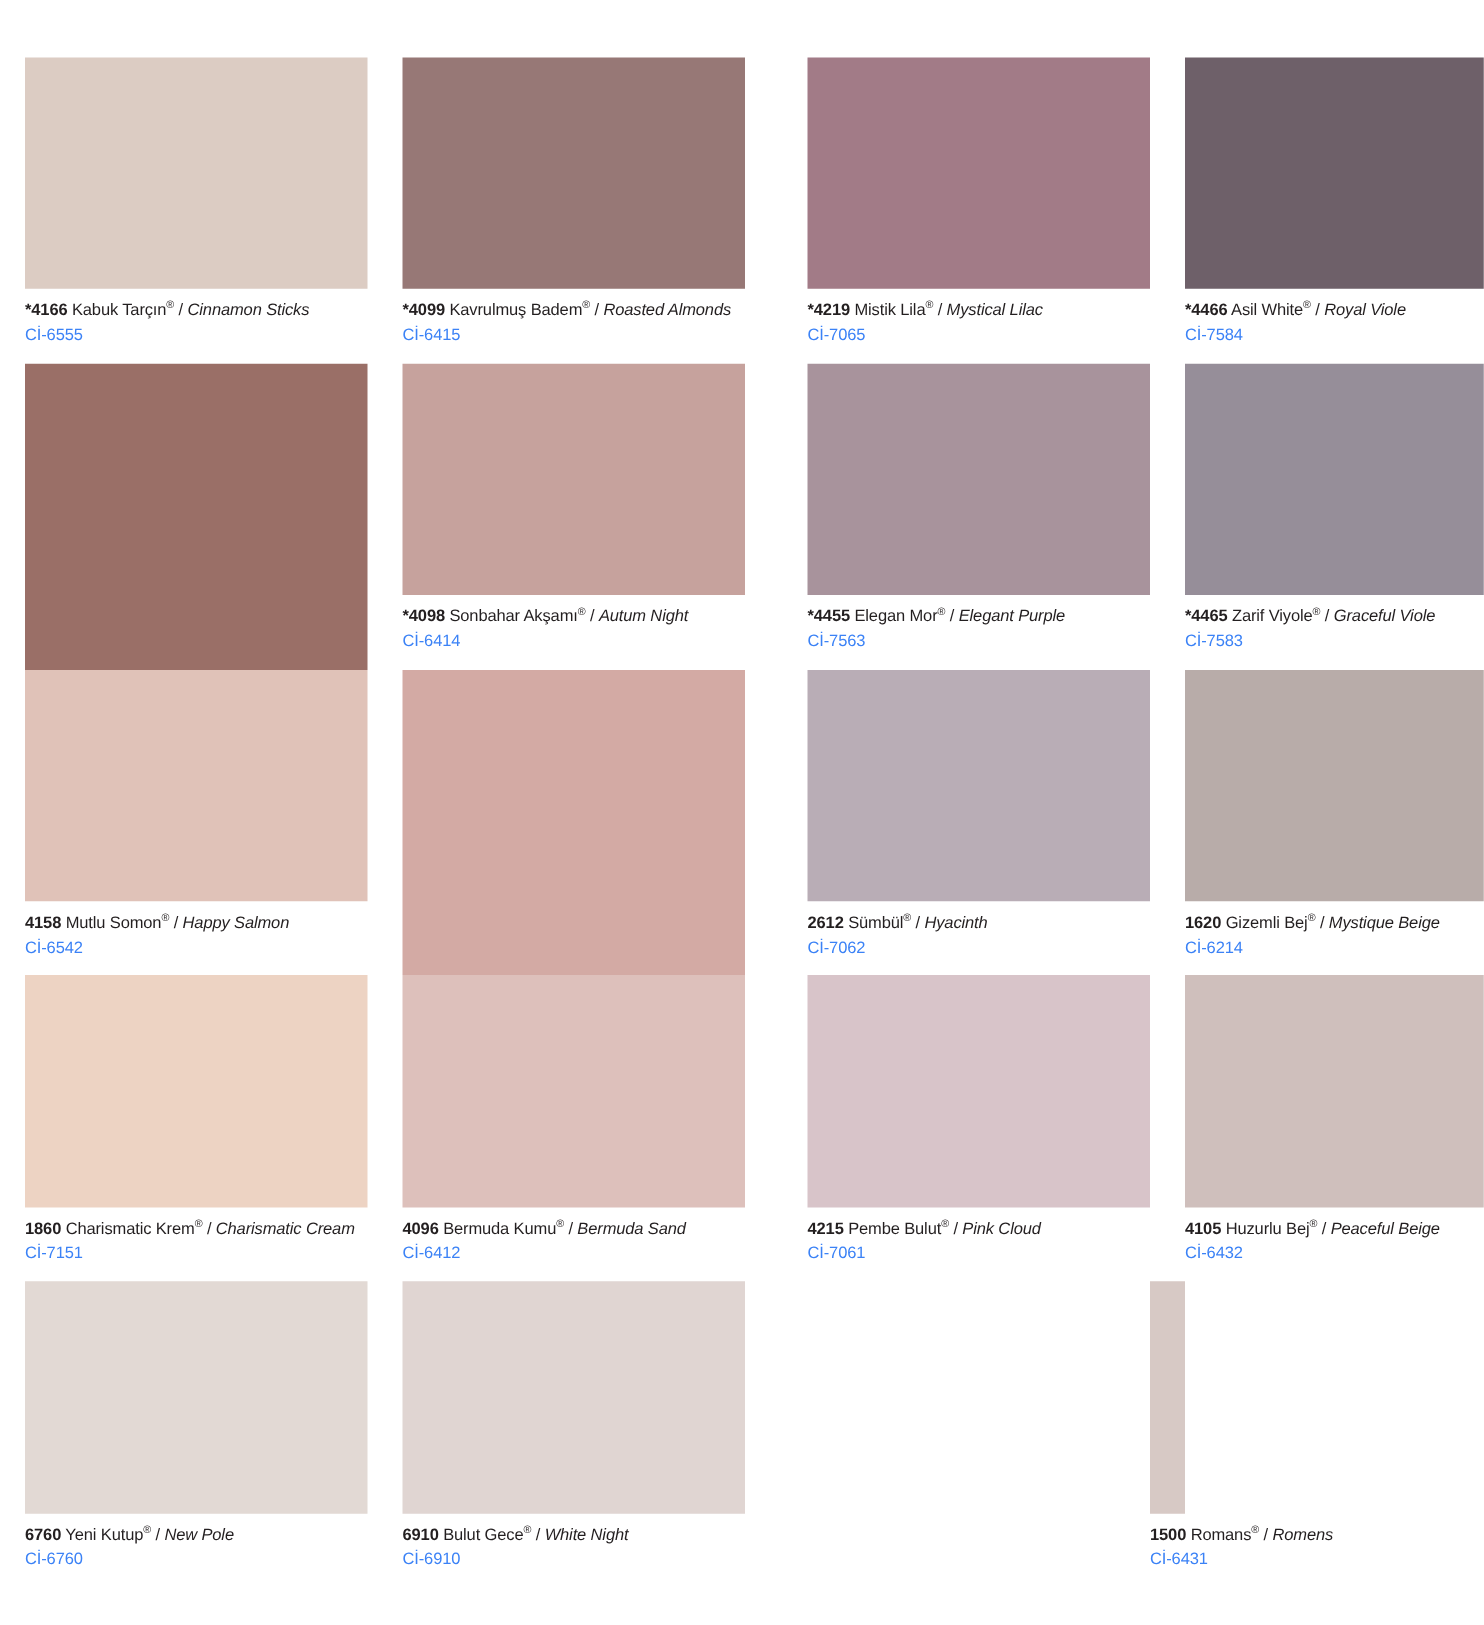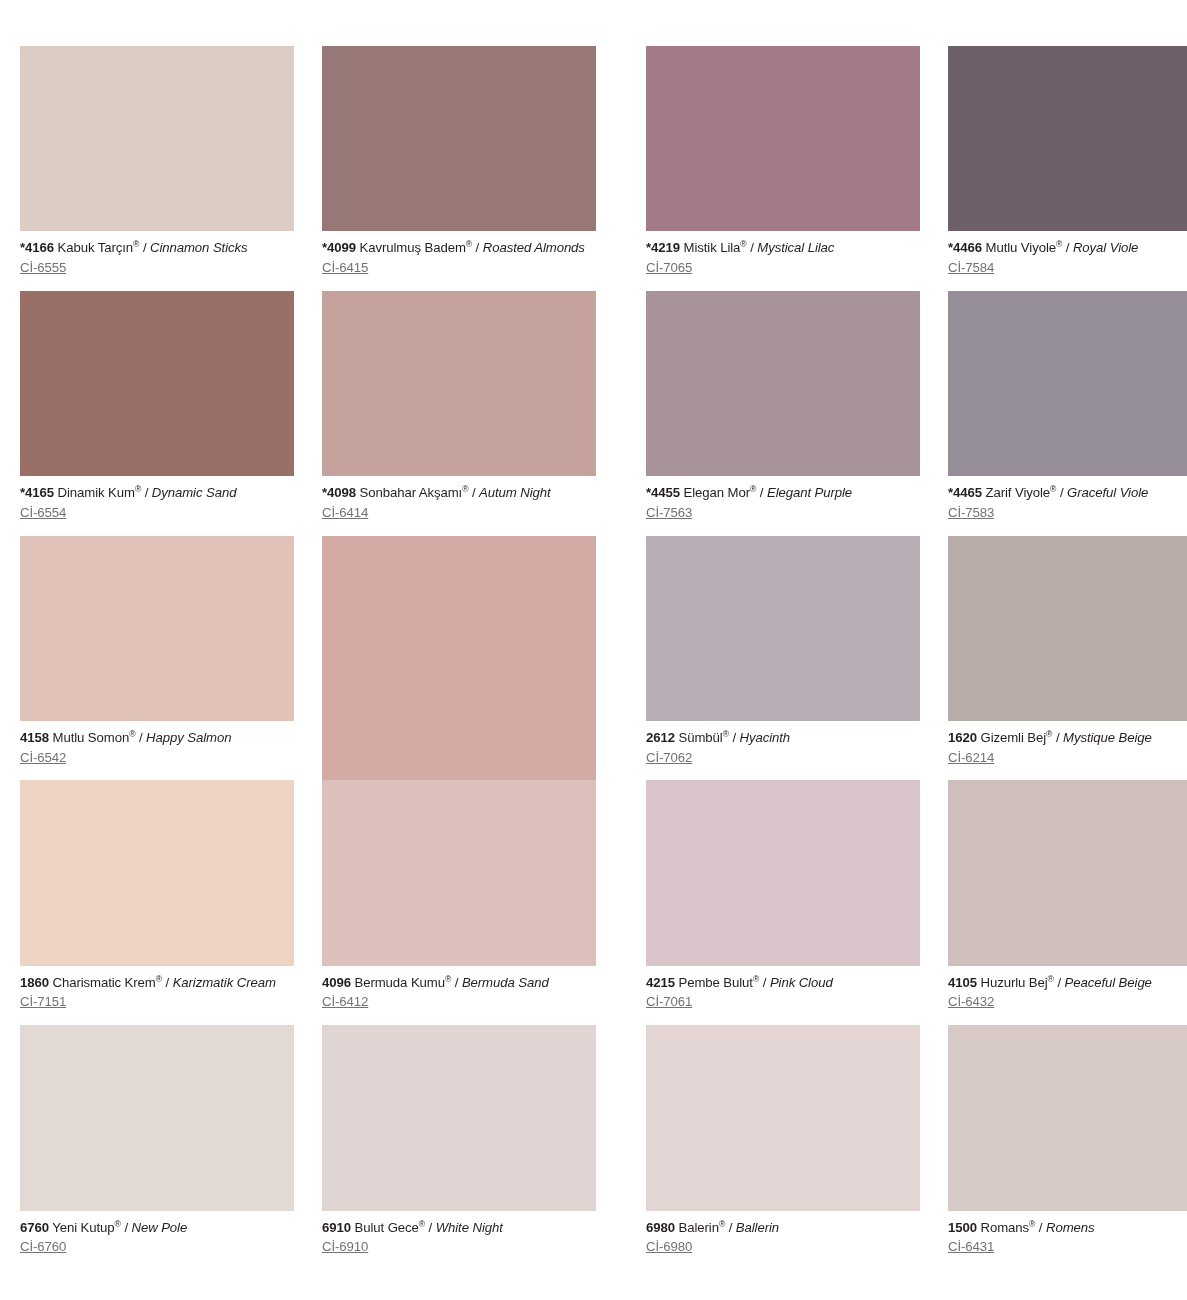--- a/index.html
+++ b/index.html
@@ -68,24 +68,23 @@
   }
   .sep {
     color: #231f20;
   }
   .name-en {
     font-style: italic;
     color: #231f20;
   }
   .caption-line2 {
     font-size: 13.2px;
-    color: #737373;
+    color: #3b82f6;
     margin-top: 1px;
     letter-spacing: -0.1px;
-    text-decoration: underline;
   }
 </style>
 </head>
 <body>
 
 <div id="page">
   <div class="palette-grid">
       <div class="swatch-cell">
         <div class="swatch-chip" style="background-color: rgb(220, 204, 195);"></div>
         <div class="swatch-caption">
@@ -106,30 +105,26 @@
         <div class="swatch-chip" style="background-color: rgb(162, 123, 135);"></div>
         <div class="swatch-caption">
           <div class="caption-line1"><span class="code-num">*4219</span> <span class="name-tr">Mistik Lila</span><span class="reg">®</span><span class="sep"> / </span><span class="name-en">Mystical Lilac</span></div>
           <div class="caption-line2">Cİ-7065</div>
         </div>
       </div>
       <div class="spacer"></div>
       <div class="swatch-cell">
         <div class="swatch-chip" style="background-color: rgb(110, 96, 105);"></div>
         <div class="swatch-caption">
-          <div class="caption-line1"><span class="code-num">*4466</span> <span class="name-tr">Mutlu Viyole</span><span class="reg">®</span><span class="sep"> / </span><span class="name-en">Royal Viole</span></div>
+          <div class="caption-line1"><span class="code-num">*4466</span> <span class="name-tr">Asil White</span><span class="reg">®</span><span class="sep"> / </span><span class="name-en">Royal Viole</span></div>
           <div class="caption-line2">Cİ-7584</div>
         </div>
       </div>
       <div class="swatch-cell">
         <div class="swatch-chip" style="background-color: rgb(154, 111, 103);"></div>
-        <div class="swatch-caption">
-          <div class="caption-line1"><span class="code-num">*4165</span> <span class="name-tr">Dinamik Kum</span><span class="reg">®</span><span class="sep"> / </span><span class="name-en">Dynamic Sand</span></div>
-          <div class="caption-line2">Cİ-6554</div>
-        </div>
       </div>
       <div class="spacer"></div>
       <div class="swatch-cell">
         <div class="swatch-chip" style="background-color: rgb(198, 162, 157);"></div>
         <div class="swatch-caption">
           <div class="caption-line1"><span class="code-num">*4098</span> <span class="name-tr">Sonbahar Akşamı</span><span class="reg">®</span><span class="sep"> / </span><span class="name-en">Autum Night</span></div>
           <div class="caption-line2">Cİ-6414</div>
         </div>
       </div>
       <div class="spacer"></div>
@@ -171,21 +166,21 @@
       <div class="swatch-cell">
         <div class="swatch-chip" style="background-color: rgb(184, 172, 169);"></div>
         <div class="swatch-caption">
           <div class="caption-line1"><span class="code-num">1620</span> <span class="name-tr">Gizemli Bej</span><span class="reg">®</span><span class="sep"> / </span><span class="name-en">Mystique Beige</span></div>
           <div class="caption-line2">Cİ-6214</div>
         </div>
       </div>
       <div class="swatch-cell">
         <div class="swatch-chip" style="background-color: rgb(237, 211, 195);"></div>
         <div class="swatch-caption">
-          <div class="caption-line1"><span class="code-num">1860</span> <span class="name-tr">Charismatic Krem</span><span class="reg">®</span><span class="sep"> / </span><span class="name-en">Karizmatik Cream</span></div>
+          <div class="caption-line1"><span class="code-num">1860</span> <span class="name-tr">Charismatic Krem</span><span class="reg">®</span><span class="sep"> / </span><span class="name-en">Charismatic Cream</span></div>
           <div class="caption-line2">Cİ-7151</div>
         </div>
       </div>
       <div class="spacer"></div>
       <div class="swatch-cell">
         <div class="swatch-chip" style="background-color: rgb(221, 192, 187);"></div>
         <div class="swatch-caption">
           <div class="caption-line1"><span class="code-num">4096</span> <span class="name-tr">Bermuda Kumu</span><span class="reg">®</span><span class="sep"> / </span><span class="name-en">Bermuda Sand</span></div>
           <div class="caption-line2">Cİ-6412</div>
         </div>
@@ -215,27 +210,20 @@
       </div>
       <div class="spacer"></div>
       <div class="swatch-cell">
         <div class="swatch-chip" style="background-color: rgb(224, 213, 210);"></div>
         <div class="swatch-caption">
           <div class="caption-line1"><span class="code-num">6910</span> <span class="name-tr">Bulut Gece</span><span class="reg">®</span><span class="sep"> / </span><span class="name-en">White Night</span></div>
           <div class="caption-line2">Cİ-6910</div>
         </div>
       </div>
       <div class="spacer"></div>
-      <div class="swatch-cell">
-        <div class="swatch-chip" style="background-color: rgb(226, 213, 212);"></div>
-        <div class="swatch-caption">
-          <div class="caption-line1"><span class="code-num">6980</span> <span class="name-tr">Balerin</span><span class="reg">®</span><span class="sep"> / </span><span class="name-en">Ballerin</span></div>
-          <div class="caption-line2">Cİ-6980</div>
-        </div>
-      </div>
       <div class="spacer"></div>
       <div class="swatch-cell">
         <div class="swatch-chip" style="background-color: rgb(215, 201, 197);"></div>
         <div class="swatch-caption">
           <div class="caption-line1"><span class="code-num">1500</span> <span class="name-tr">Romans</span><span class="reg">®</span><span class="sep"> / </span><span class="name-en">Romens</span></div>
           <div class="caption-line2">Cİ-6431</div>
         </div>
       </div>
     </div>
 </div>

